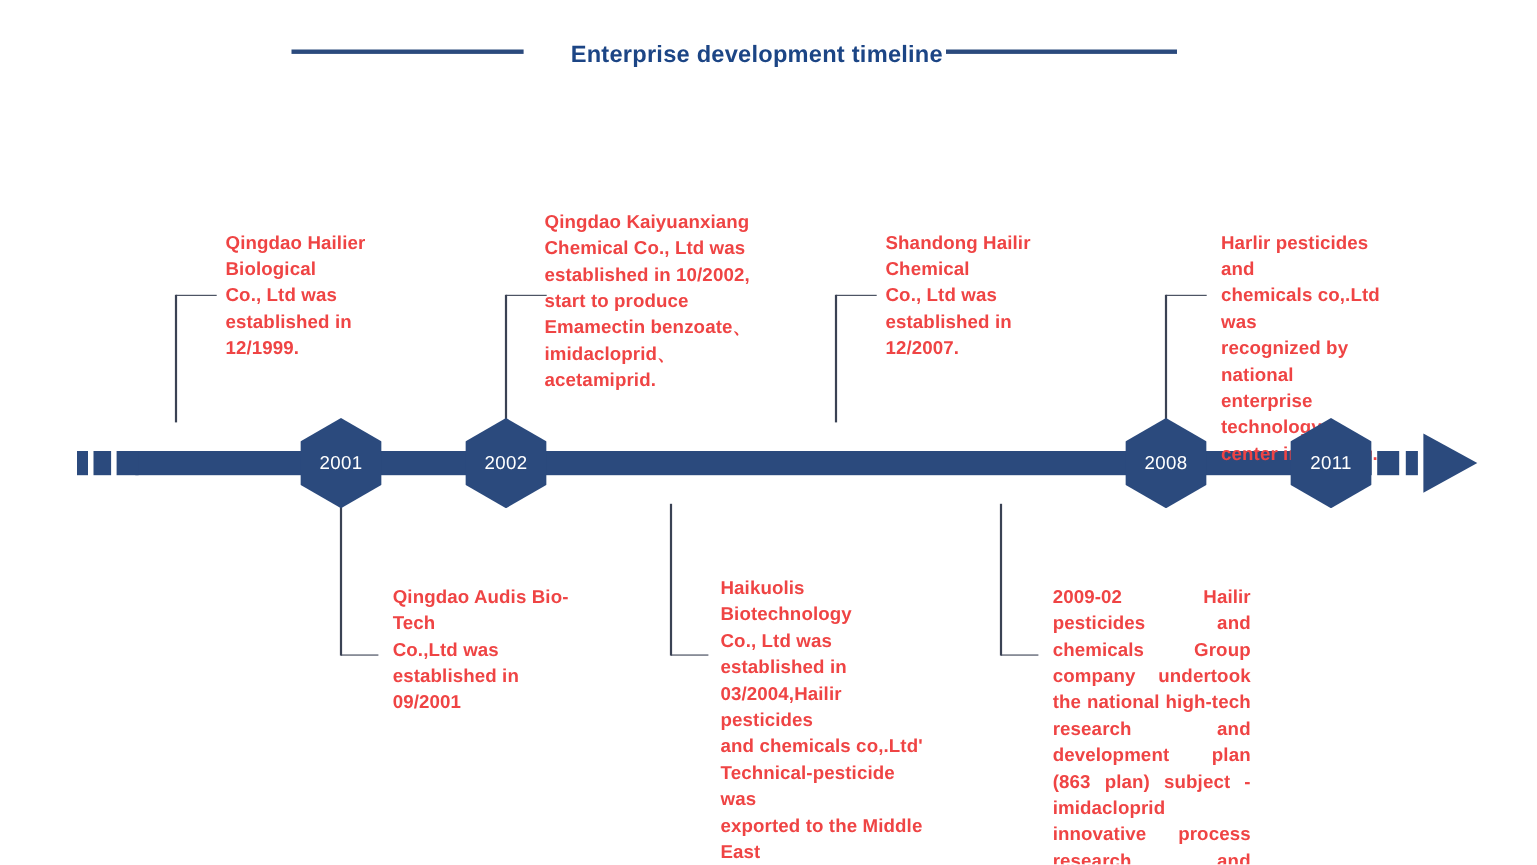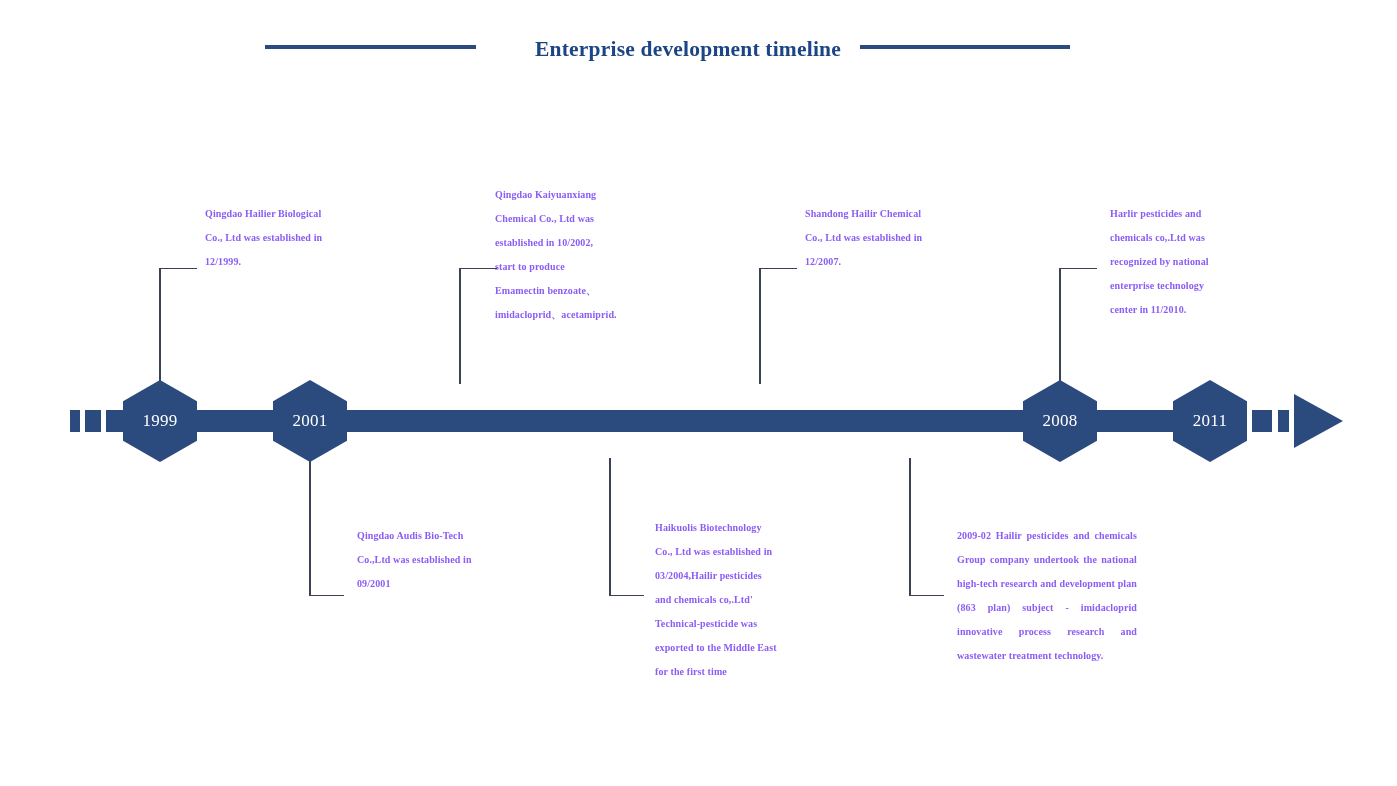--- a/index.html
+++ b/index.html
@@ -5,21 +5,21 @@
   html, body {
     margin: 0;
     padding: 0;
     background: #ffffff;
   }
   .stage {
     position: relative;
     width: 1397px;
     height: 786px;
     background: #ffffff;
-    font-family: Liberation Serif, serif;
+    font-family: Liberation Sans, sans-serif;
     overflow: hidden;
   }
   
   .page-title {
     position: absolute;
     top: 23px;
     left: 688px;
     transform: translateX(-50%);
     font-size: 21.5px;
     font-weight: bold;
@@ -106,23 +106,23 @@
   
   .cv-top { top: 268px; height: 116px; }
   
   .cv-bot { top: 458px; height: 138px; }
   .ch-top { top: 267.5px; width: 37px; }
   .ch-bot { top: 594.5px; width: 34px; }
 
   
   .note {
     position: absolute;
-    font-size: 10px;
+    font-size: 17px;
     font-weight: bold;
-    color: #8b5cf6;
+    color: #ef4444;
     line-height: 24px;
     white-space: pre-line;
     letter-spacing: 0.1px;
   }
   .note.n1999 { left: 205px;  top: 192px; width: 190px; }
   .note.n2002 { left: 495px;  top: 173px; width: 205px; }
   .note.n2007 { left: 805px;  top: 192px; width: 190px; }
   .note.n2010 { left: 1110px; top: 192px; width: 168px; }
   .note.n2001 { left: 357px;  top: 514px; width: 185px; }
   .note.n2004 { left: 655px;  top: 506px; width: 192px; }
@@ -158,25 +158,25 @@
   <div class="conn h ch-bot" style="left:910px"></div>
 
   <div class="band"></div>
   <div class="dash l1"></div>
   <div class="dash l2"></div>
   <div class="dash l3"></div>
   <div class="dash r1"></div>
   <div class="dash r2"></div>
   <div class="arrow-right"></div>
 
-  <div class="hex h0">
-    <span class="year">1999</span>
-  </div>
   <div class="hex h1">
     <span class="year">2001</span>
+  </div>
+  <div class="hex h2">
+    <span class="year">2002</span>
   </div>
   <div class="hex h6">
     <span class="year">2008</span>
   </div>
   <div class="hex h7">
     <span class="year">2011</span>
   </div>
 
   <p class="note n1999">Qingdao Hailier Biological
 Co., Ltd was established in

